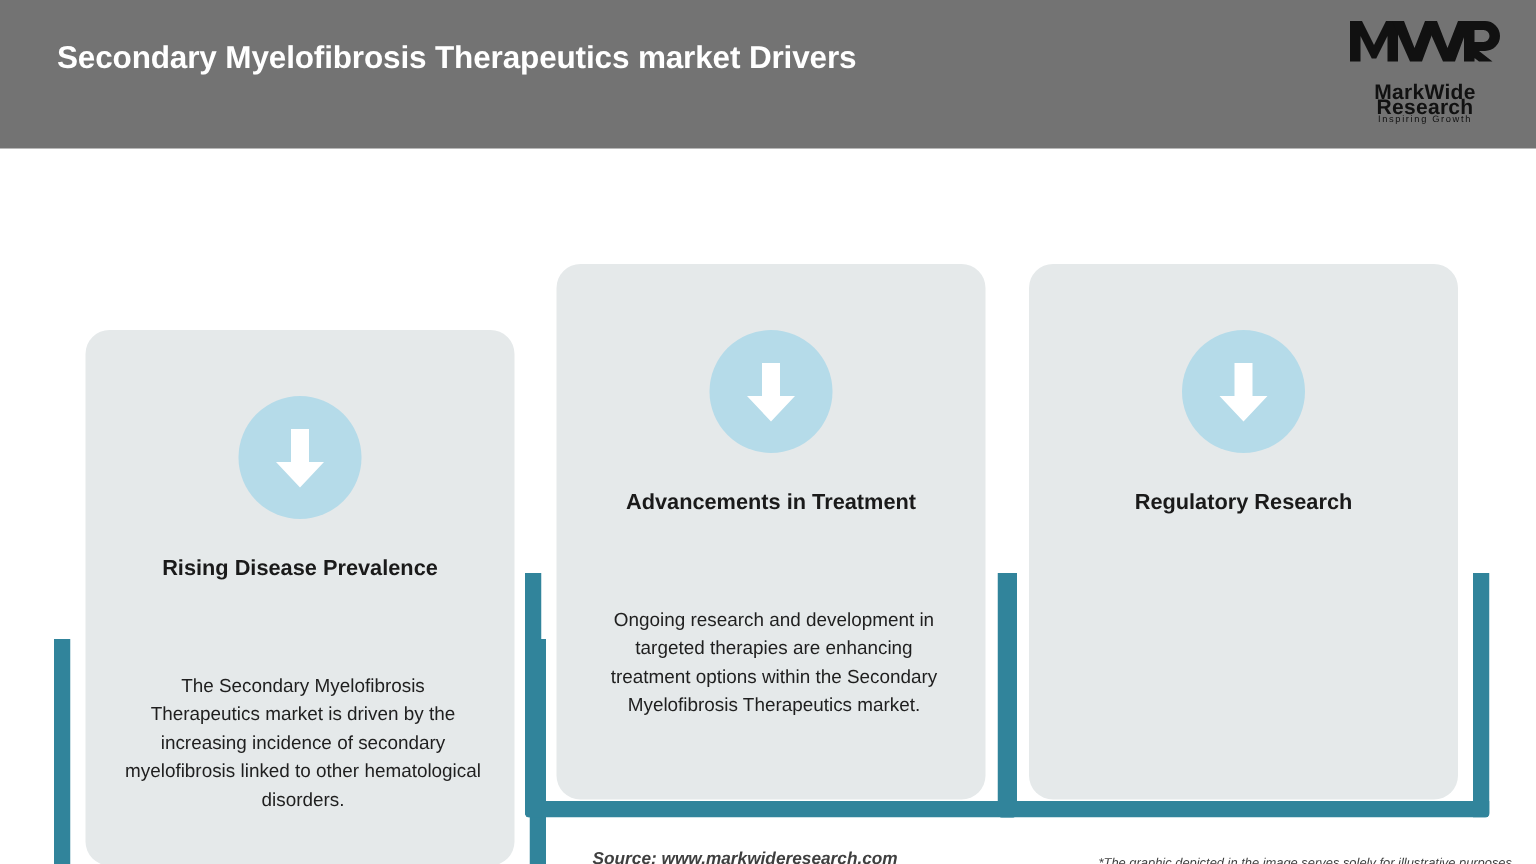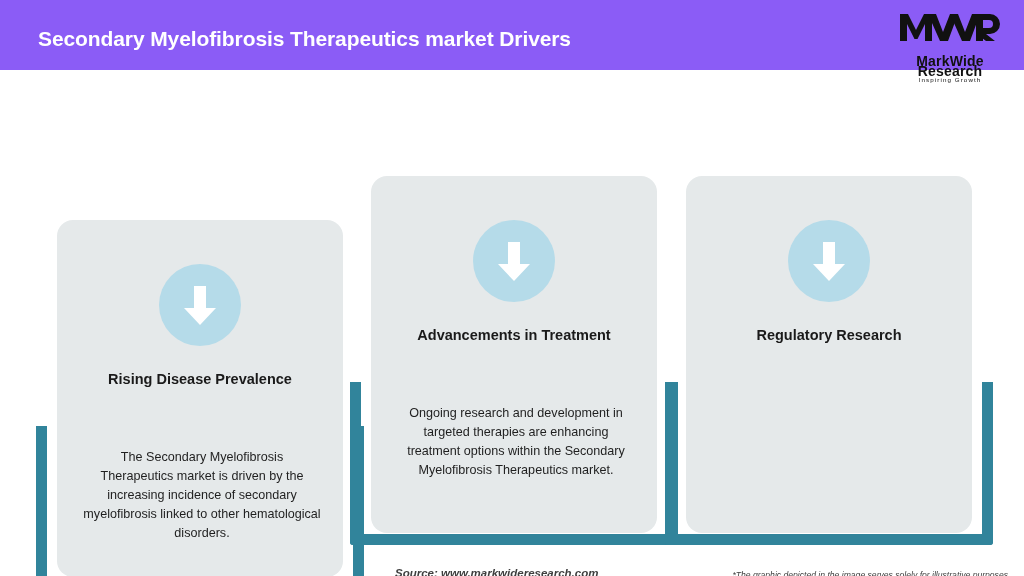--- a/index.html
+++ b/index.html
@@ -14,22 +14,22 @@
     overflow: hidden;
     position: relative;
   }
 
   
   .header {
     position: absolute;
     left: 0;
     top: 0;
     width: 1024px;
-    height: 70px;
-    background: #8b5cf6;
+    height: 99px;
+    background: #737373;
     box-sizing: border-box;
     padding-left: 40px;
   }
   .header-title {
     position: absolute;
     left: 38px;
     top: 27px;
     font-size: 21px;
     font-weight: bold;
     color: #ffffff;

